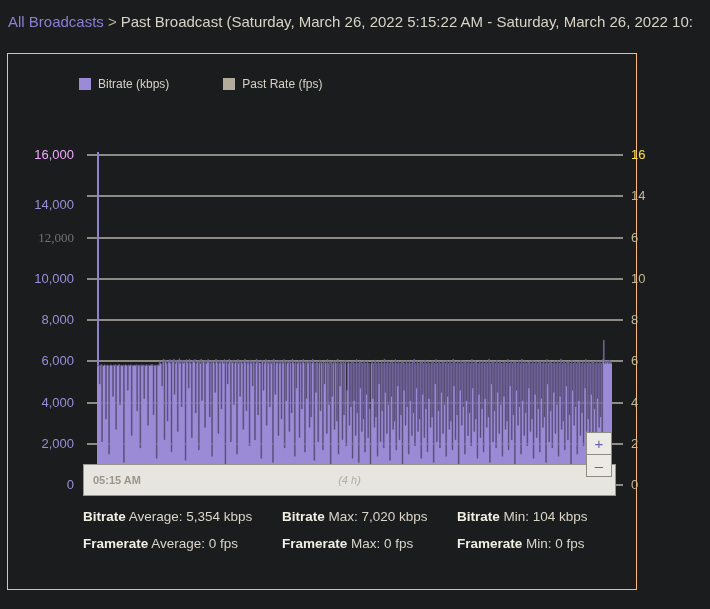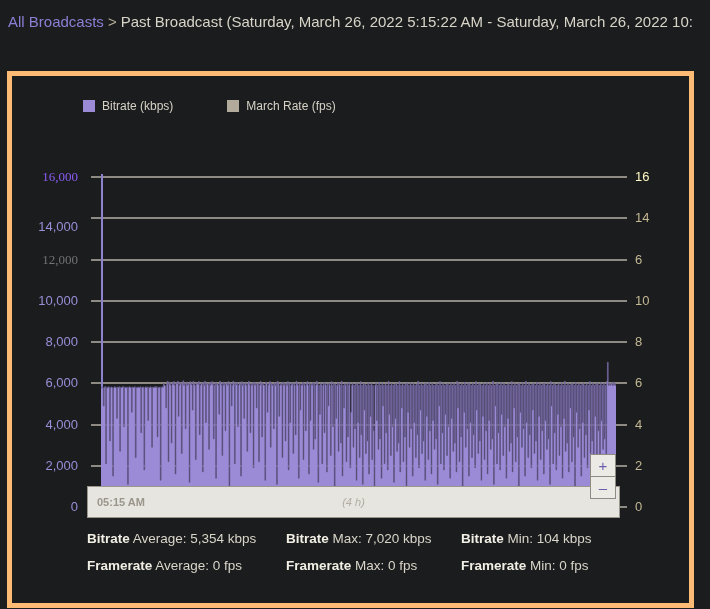--- a/index.html
+++ b/index.html
@@ -34,24 +34,24 @@
     margin: 0 4px;
   }
   #breadcrumb .crumb-current {
     color: #d8d4c8;
   }
 
   
   #chart-card {
     position: absolute;
     left: 7px;
-    top: 71px;
-    width: 687px;
+    top: 53px;
+    width: 630px;
     height: 537px;
-    border: 5px solid #fdba74;
+    border: 1px solid #fdba74;
     background: #1b1c1e;
     box-sizing: border-box;
   }
 
   
   #legend {
     position: absolute;
     left: 71px;
     top: 24px;
     display: flex;
@@ -223,21 +223,21 @@
 
 <div id="chart-card">
 
   <div id="legend">
     <div class="legend-entry">
       <span class="legend-swatch" id="sw-bitrate" style="background: rgb(155, 138, 214);"></span>
       <span class="legend-label">Bitrate (kbps)</span>
     </div>
     <div class="legend-entry">
       <span class="legend-swatch" id="sw-framerate" style="background: rgb(178, 170, 154);"></span>
-      <span class="legend-label">March Rate (fps)</span>
+      <span class="legend-label">Past Rate (fps)</span>
     </div>
   </div>
 
   <div id="plot-wrap">
     <div id="grid-layer">
         <div class="gridline baseline" style="top: 384px;"></div>
         <div class="tick-mark-left" style="top: 384px;"></div>
         <div class="tick-mark-right" style="top: 384px;"></div>
         <div class="gridline" style="top: 342.75px;"></div>
         <div class="tick-mark-left" style="top: 342.75px;"></div>
@@ -267,32 +267,32 @@
     <div id="axis-left-line"></div>
     <div id="ticks-left">
         <div class="tick-left" style="top: 385px; color: rgb(154, 142, 216);">0</div>
         <div class="tick-left" style="top: 343.75px; color: rgb(154, 142, 216);">2,000</div>
         <div class="tick-left" style="top: 302.5px; color: rgb(154, 142, 216);">4,000</div>
         <div class="tick-left" style="top: 261.25px; color: rgb(154, 142, 216);">6,000</div>
         <div class="tick-left" style="top: 220px; color: rgb(154, 142, 216);">8,000</div>
         <div class="tick-left" style="top: 178.75px; color: rgb(154, 142, 216);">10,000</div>
         <div class="tick-left" style="top: 137.5px; color: #737373; font-family: Liberation Serif, serif;">12,000</div>
         <div class="tick-left" style="top: 96.25px; color: rgb(154, 142, 216); margin-top: 9px;">14,000</div>
-        <div class="tick-left" style="top: 55px; color: #8b5cf6; font-family: Liberation Serif, serif;">16,000</div>
+        <div class="tick-left" style="top: 55px; color: #f0abfc;">16,000</div>
       </div>
     <div id="ticks-right">
         <div class="tick-right" style="top: 385px; color: rgb(195, 184, 147);">0</div>
         <div class="tick-right" style="top: 343.75px; color: rgb(195, 184, 147);">2</div>
         <div class="tick-right" style="top: 302.5px; color: rgb(195, 184, 147);">4</div>
         <div class="tick-right" style="top: 261.25px; color: rgb(195, 184, 147);">6</div>
         <div class="tick-right" style="top: 220px; color: rgb(195, 184, 147);">8</div>
         <div class="tick-right" style="top: 178.75px; color: rgb(195, 184, 147);">10</div>
         <div class="tick-right" style="top: 137.5px; color: rgb(195, 184, 147);">6</div>
         <div class="tick-right" style="top: 96.25px; color: rgb(195, 184, 147);">14</div>
-        <div class="tick-right" style="top: 55px; color: #fef9c3;">16</div>
+        <div class="tick-right" style="top: 55px; color: #fde047;">16</div>
       </div>
 
     <div id="plot-area">
       <svg id="series-svg" width="515" height="330">
           <path d="M 0 330 L 0.00 211.20 L 0.78 211.20 L 0.78 209.96 L 1.56 209.96 L 1.56 210.58 L 2.34 210.58 L 2.34 228.94 L 3.12 228.94 L 3.12 210.17 L 3.90 210.17 L 3.90 209.55 L 4.68 209.55 L 4.68 286.69 L 5.46 286.69 L 5.46 210.38 L 6.24 210.38 L 6.24 210.99 L 7.02 210.99 L 7.02 209.76 L 7.80 209.76 L 7.80 210.17 L 8.58 210.17 L 8.58 264.00 L 9.36 264.00 L 9.36 210.58 L 10.14 210.58 L 10.14 209.96 L 10.92 209.96 L 10.92 210.38 L 11.70 210.38 L 11.70 299.06 L 12.48 299.06 L 12.48 210.79 L 13.27 210.79 L 13.27 209.76 L 14.05 209.76 L 14.05 210.17 L 14.83 210.17 L 14.83 210.58 L 15.61 210.58 L 15.61 241.31 L 16.39 241.31 L 16.39 209.96 L 17.17 209.96 L 17.17 210.38 L 17.95 210.38 L 17.95 209.76 L 18.73 209.76 L 18.73 274.31 L 19.51 274.31 L 19.51 210.17 L 20.29 210.17 L 20.29 210.58 L 21.07 210.58 L 21.07 209.96 L 21.85 209.96 L 21.85 209.55 L 22.63 209.55 L 22.63 249.56 L 23.41 249.56 L 23.41 210.38 L 24.19 210.38 L 24.19 210.17 L 24.97 210.17 L 24.97 210.79 L 25.75 210.79 L 25.75 209.96 L 26.53 209.96 L 26.53 307.31 L 27.31 307.31 L 27.31 210.58 L 28.09 210.58 L 28.09 209.76 L 28.87 209.76 L 28.87 210.17 L 29.65 210.17 L 29.65 210.38 L 30.43 210.38 L 30.43 235.13 L 31.21 235.13 L 31.21 209.96 L 31.99 209.96 L 31.99 210.58 L 32.77 210.58 L 32.77 210.17 L 33.55 210.17 L 33.55 209.76 L 34.33 209.76 L 34.33 280.50 L 35.11 280.50 L 35.11 210.38 L 35.89 210.38 L 35.89 210.79 L 36.67 210.79 L 36.67 209.96 L 37.45 209.96 L 37.45 210.17 L 38.23 210.17 L 38.23 210.58 L 39.02 210.58 L 39.02 209.76 L 39.80 209.76 L 39.80 255.75 L 40.58 255.75 L 40.58 210.38 L 41.36 210.38 L 41.36 209.96 L 42.14 209.96 L 42.14 210.17 L 42.92 210.17 L 42.92 292.88 L 43.70 292.88 L 43.70 210.58 L 44.48 210.58 L 44.48 209.76 L 45.26 209.76 L 45.26 210.38 L 46.04 210.38 L 46.04 209.96 L 46.82 209.96 L 46.82 243.38 L 47.60 243.38 L 47.60 210.17 L 48.38 210.17 L 48.38 210.79 L 49.16 210.79 L 49.16 209.76 L 49.94 209.76 L 49.94 210.38 L 50.72 210.38 L 50.72 270.19 L 51.50 270.19 L 51.50 209.96 L 52.28 209.96 L 52.28 210.58 L 53.06 210.58 L 53.06 210.17 L 53.84 210.17 L 53.84 209.55 L 54.62 209.55 L 54.62 210.38 L 55.40 210.38 L 55.40 209.76 L 56.18 209.76 L 56.18 259.88 L 56.96 259.88 L 56.96 210.17 L 57.74 210.17 L 57.74 210.58 L 58.52 210.58 L 58.52 209.96 L 59.30 209.96 L 59.30 303.19 L 60.08 303.19 L 60.08 210.38 L 60.86 210.38 L 60.86 209.76 L 61.64 209.76 L 61.64 210.17 L 62.42 210.17 L 62.42 206.25 L 63.20 206.25 L 63.20 208.31 L 63.98 208.31 L 63.98 208.93 L 64.77 208.93 L 64.77 231.00 L 65.55 231.00 L 65.55 207.28 L 66.33 207.28 L 66.33 204.19 L 67.11 204.19 L 67.11 284.63 L 67.89 284.63 L 67.89 206.66 L 68.67 206.66 L 68.67 205.22 L 69.45 205.22 L 69.45 208.31 L 70.23 208.31 L 70.23 266.06 L 71.01 266.06 L 71.01 206.25 L 71.79 206.25 L 71.79 207.28 L 72.57 207.28 L 72.57 204.60 L 73.35 204.60 L 73.35 208.31 L 74.13 208.31 L 74.13 297.00 L 74.91 297.00 L 74.91 205.84 L 75.69 205.84 L 75.69 206.66 L 76.47 206.66 L 76.47 204.19 L 77.25 204.19 L 77.25 239.25 L 78.03 239.25 L 78.03 208.31 L 78.81 208.31 L 78.81 205.22 L 79.59 205.22 L 79.59 206.87 L 80.37 206.87 L 80.37 276.38 L 81.15 276.38 L 81.15 206.25 L 81.93 206.25 L 81.93 203.77 L 82.71 203.77 L 82.71 208.31 L 83.49 208.31 L 83.49 206.66 L 84.27 206.66 L 84.27 251.63 L 85.05 251.63 L 85.05 205.22 L 85.83 205.22 L 85.83 208.31 L 86.61 208.31 L 86.61 206.25 L 87.39 206.25 L 87.39 207.28 L 88.17 207.28 L 88.17 305.25 L 88.95 305.25 L 88.95 204.60 L 89.73 204.60 L 89.73 206.25 L 90.52 206.25 L 90.52 207.90 L 91.30 207.90 L 91.30 233.06 L 92.08 233.06 L 92.08 204.19 L 92.86 204.19 L 92.86 206.66 L 93.64 206.66 L 93.64 208.31 L 94.42 208.31 L 94.42 282.56 L 95.20 282.56 L 95.20 205.84 L 95.98 205.84 L 95.98 206.25 L 96.76 206.25 L 96.76 207.28 L 97.54 207.28 L 97.54 204.60 L 98.32 204.60 L 98.32 257.81 L 99.10 257.81 L 99.10 208.31 L 99.88 208.31 L 99.88 206.25 L 100.66 206.25 L 100.66 206.87 L 101.44 206.87 L 101.44 294.94 L 102.22 294.94 L 102.22 205.22 L 103.00 205.22 L 103.00 208.31 L 103.78 208.31 L 103.78 204.19 L 104.56 204.19 L 104.56 245.44 L 105.34 245.44 L 105.34 206.66 L 106.12 206.66 L 106.12 206.25 L 106.90 206.25 L 106.90 207.69 L 107.68 207.69 L 107.68 272.25 L 108.46 272.25 L 108.46 205.22 L 109.24 205.22 L 109.24 208.31 L 110.02 208.31 L 110.02 206.25 L 110.80 206.25 L 110.80 204.60 L 111.58 204.60 L 111.58 207.28 L 112.36 207.28 L 112.36 261.94 L 113.14 261.94 L 113.14 208.31 L 113.92 208.31 L 113.92 205.84 L 114.70 205.84 L 114.70 301.13 L 115.48 301.13 L 115.48 206.25 L 116.27 206.25 L 116.27 206.87 L 117.05 206.87 L 117.05 208.31 L 117.83 208.31 L 117.83 237.19 L 118.61 237.19 L 118.61 204.19 L 119.39 204.19 L 119.39 206.25 L 120.17 206.25 L 120.17 207.90 L 120.95 207.90 L 120.95 278.44 L 121.73 278.44 L 121.73 205.22 L 122.51 205.22 L 122.51 208.31 L 123.29 208.31 L 123.29 206.25 L 124.07 206.25 L 124.07 253.69 L 124.85 253.69 L 124.85 206.66 L 125.63 206.66 L 125.63 206.25 L 126.41 206.25 L 126.41 208.31 L 127.19 208.31 L 127.19 204.60 L 127.97 204.60 L 127.97 309.38 L 128.75 309.38 L 128.75 207.28 L 129.53 207.28 L 129.53 206.25 L 130.31 206.25 L 130.31 228.94 L 131.09 228.94 L 131.09 208.31 L 131.87 208.31 L 131.87 204.19 L 132.65 204.19 L 132.65 206.66 L 133.43 206.66 L 133.43 286.69 L 134.21 286.69 L 134.21 206.25 L 134.99 206.25 L 134.99 207.69 L 135.77 207.69 L 135.77 205.22 L 136.55 205.22 L 136.55 249.56 L 137.33 249.56 L 137.33 208.31 L 138.11 208.31 L 138.11 206.25 L 138.89 206.25 L 138.89 206.87 L 139.67 206.87 L 139.67 299.06 L 140.45 299.06 L 140.45 204.60 L 141.23 204.60 L 141.23 208.31 L 142.02 208.31 L 142.02 206.25 L 142.80 206.25 L 142.80 241.31 L 143.58 241.31 L 143.58 207.28 L 144.36 207.28 L 144.36 205.84 L 145.14 205.84 L 145.14 208.31 L 145.92 208.31 L 145.92 274.31 L 146.70 274.31 L 146.70 206.25 L 147.48 206.25 L 147.48 204.19 L 148.26 204.19 L 148.26 207.69 L 149.04 207.69 L 149.04 255.75 L 149.82 255.75 L 149.82 206.66 L 150.60 206.66 L 150.60 208.31 L 151.38 208.31 L 151.38 206.25 L 152.16 206.25 L 152.16 290.81 L 152.94 290.81 L 152.94 205.22 L 153.72 205.22 L 153.72 208.31 L 154.50 208.31 L 154.50 206.25 L 155.28 206.25 L 155.28 231.00 L 156.06 231.00 L 156.06 207.07 L 156.84 207.07 L 156.84 206.25 L 157.62 206.25 L 157.62 284.63 L 158.40 284.63 L 158.40 208.31 L 159.18 208.31 L 159.18 204.19 L 159.96 204.19 L 159.96 206.66 L 160.74 206.66 L 160.74 259.88 L 161.52 259.88 L 161.52 206.25 L 162.30 206.25 L 162.30 207.90 L 163.08 207.90 L 163.08 208.31 L 163.86 208.31 L 163.86 303.19 L 164.64 303.19 L 164.64 205.22 L 165.42 205.22 L 165.42 206.25 L 166.20 206.25 L 166.20 235.13 L 166.98 235.13 L 166.98 208.31 L 167.77 208.31 L 167.77 206.87 L 168.55 206.87 L 168.55 204.60 L 169.33 204.60 L 169.33 270.19 L 170.11 270.19 L 170.11 206.25 L 170.89 206.25 L 170.89 208.31 L 171.67 208.31 L 171.67 207.28 L 172.45 207.28 L 172.45 251.63 L 173.23 251.63 L 173.23 205.84 L 174.01 205.84 L 174.01 208.31 L 174.79 208.31 L 174.79 206.25 L 175.57 206.25 L 175.57 307.31 L 176.35 307.31 L 176.35 204.19 L 177.13 204.19 L 177.13 206.66 L 177.91 206.66 L 177.91 239.25 L 178.69 239.25 L 178.69 208.31 L 179.47 208.31 L 179.47 206.25 L 180.25 206.25 L 180.25 207.69 L 181.03 207.69 L 181.03 280.50 L 181.81 280.50 L 181.81 205.22 L 182.59 205.22 L 182.59 208.31 L 183.37 208.31 L 183.37 206.25 L 184.15 206.25 L 184.15 264.00 L 184.93 264.00 L 184.93 206.87 L 185.71 206.87 L 185.71 208.31 L 186.49 208.31 L 186.49 204.60 L 187.27 204.60 L 187.27 292.88 L 188.05 292.88 L 188.05 206.25 L 188.83 206.25 L 188.83 245.44 L 189.61 245.44 L 189.61 208.31 L 190.39 208.31 L 190.39 205.84 L 191.17 205.84 L 191.17 207.28 L 191.95 207.28 L 191.95 276.38 L 192.73 276.38 L 192.73 206.25 L 193.52 206.25 L 193.52 208.31 L 194.30 208.31 L 194.30 257.81 L 195.08 257.81 L 195.08 204.19 L 195.86 204.19 L 195.86 206.66 L 196.64 206.66 L 196.64 208.31 L 197.42 208.31 L 197.42 301.13 L 198.20 301.13 L 198.20 206.25 L 198.98 206.25 L 198.98 233.06 L 199.76 233.06 L 199.76 207.69 L 200.54 207.69 L 200.54 208.31 L 201.32 208.31 L 201.32 205.22 L 202.10 205.22 L 202.10 282.56 L 202.88 282.56 L 202.88 206.25 L 203.66 206.25 L 203.66 208.31 L 204.44 208.31 L 204.44 253.69 L 205.22 253.69 L 205.22 206.87 L 206.00 206.87 L 206.00 204.60 L 206.78 204.60 L 206.78 208.31 L 207.56 208.31 L 207.56 297.00 L 208.34 297.00 L 208.34 206.25 L 209.12 206.25 L 209.12 243.38 L 209.90 243.38 L 209.90 207.28 L 210.68 207.28 L 210.68 208.31 L 211.46 208.31 L 211.46 205.84 L 212.24 205.84 L 212.24 272.25 L 213.02 272.25 L 213.02 206.25 L 213.80 206.25 L 213.80 261.94 L 214.58 261.94 L 214.58 208.31 L 215.36 208.31 L 215.36 204.19 L 216.14 204.19 L 216.14 206.66 L 216.92 206.66 L 216.92 305.25 L 217.70 305.25 L 217.70 208.31 L 218.48 208.31 L 218.48 237.19 L 219.27 237.19 L 219.27 206.25 L 220.05 206.25 L 220.05 207.69 L 220.83 207.69 L 220.83 286.69 L 221.61 286.69 L 221.61 208.31 L 222.39 208.31 L 222.39 205.22 L 223.17 205.22 L 223.17 255.75 L 223.95 255.75 L 223.95 206.25 L 224.73 206.25 L 224.73 208.31 L 225.51 208.31 L 225.51 294.94 L 226.29 294.94 L 226.29 206.87 L 227.07 206.87 L 227.07 228.94 L 227.85 228.94 L 227.85 206.25 L 228.63 206.25 L 228.63 208.31 L 229.41 208.31 L 229.41 278.44 L 230.19 278.44 L 230.19 204.60 L 230.97 204.60 L 230.97 208.31 L 231.75 208.31 L 231.75 249.56 L 232.53 249.56 L 232.53 206.25 L 233.31 206.25 L 233.31 309.38 L 234.09 309.38 L 234.09 207.28 L 234.87 207.28 L 234.87 241.31 L 235.65 241.31 L 235.65 208.31 L 236.43 208.31 L 236.43 205.84 L 237.21 205.84 L 237.21 274.31 L 237.99 274.31 L 237.99 206.25 L 238.77 206.25 L 238.77 208.31 L 239.55 208.31 L 239.55 266.06 L 240.33 266.06 L 240.33 204.19 L 241.11 204.19 L 241.11 299.06 L 241.89 299.06 L 241.89 208.31 L 242.67 208.31 L 242.67 231.00 L 243.45 231.00 L 243.45 206.66 L 244.23 206.66 L 244.23 208.31 L 245.02 208.31 L 245.02 284.63 L 245.80 284.63 L 245.80 206.25 L 246.58 206.25 L 246.58 259.88 L 247.36 259.88 L 247.36 208.31 L 248.14 208.31 L 248.14 205.22 L 248.92 205.22 L 248.92 290.81 L 249.70 290.81 L 249.70 235.13 L 250.48 235.13 L 250.48 208.31 L 251.26 208.31 L 251.26 206.25 L 252.04 206.25 L 252.04 270.19 L 252.82 270.19 L 252.82 208.31 L 253.60 208.31 L 253.60 251.63 L 254.38 251.63 L 254.38 206.87 L 255.16 206.87 L 255.16 303.19 L 255.94 303.19 L 255.94 206.25 L 256.72 206.25 L 256.72 245.44 L 257.50 245.44 L 257.50 208.31 L 258.28 208.31 L 258.28 280.50 L 259.06 280.50 L 259.06 204.60 L 259.84 204.60 L 259.84 257.81 L 260.62 257.81 L 260.62 208.31 L 261.40 208.31 L 261.40 307.31 L 262.18 307.31 L 262.18 206.25 L 262.96 206.25 L 262.96 233.06 L 263.74 233.06 L 263.74 207.28 L 264.52 207.28 L 264.52 276.38 L 265.30 276.38 L 265.30 208.31 L 266.08 208.31 L 266.08 264.00 L 266.86 264.00 L 266.86 205.84 L 267.64 205.84 L 267.64 297.00 L 268.42 297.00 L 268.42 208.31 L 269.20 208.31 L 269.20 239.25 L 269.98 239.25 L 269.98 206.25 L 270.77 206.25 L 270.77 282.56 L 271.55 282.56 L 271.55 208.31 L 272.33 208.31 L 272.33 253.69 L 273.11 253.69 L 273.11 327.86 L 273.89 327.86 L 273.89 208.31 L 274.67 208.31 L 274.67 206.25 L 275.45 206.25 L 275.45 243.38 L 276.23 243.38 L 276.23 208.31 L 277.01 208.31 L 277.01 272.25 L 277.79 272.25 L 277.79 205.22 L 278.57 205.22 L 278.57 261.94 L 279.35 261.94 L 279.35 208.31 L 280.13 208.31 L 280.13 301.13 L 280.91 301.13 L 280.91 206.25 L 281.69 206.25 L 281.69 228.94 L 282.47 228.94 L 282.47 208.31 L 283.25 208.31 L 283.25 286.69 L 284.03 286.69 L 284.03 206.87 L 284.81 206.87 L 284.81 255.75 L 285.59 255.75 L 285.59 208.31 L 286.37 208.31 L 286.37 292.88 L 287.15 292.88 L 287.15 204.19 L 287.93 204.19 L 287.93 237.19 L 288.71 237.19 L 288.71 208.31 L 289.49 208.31 L 289.49 278.44 L 290.27 278.44 L 290.27 206.25 L 291.05 206.25 L 291.05 249.56 L 291.83 249.56 L 291.83 208.31 L 292.61 208.31 L 292.61 305.25 L 293.39 305.25 L 293.39 207.28 L 294.17 207.28 L 294.17 241.31 L 294.95 241.31 L 294.95 206.25 L 295.73 206.25 L 295.73 274.31 L 296.52 274.31 L 296.52 208.31 L 297.30 208.31 L 297.30 266.06 L 298.08 266.06 L 298.08 204.60 L 298.86 204.60 L 298.86 294.94 L 299.64 294.94 L 299.64 208.31 L 300.42 208.31 L 300.42 231.00 L 301.20 231.00 L 301.20 206.25 L 301.98 206.25 L 301.98 284.63 L 302.76 284.63 L 302.76 208.31 L 303.54 208.31 L 303.54 259.88 L 304.32 259.88 L 304.32 206.66 L 305.10 206.66 L 305.10 309.38 L 305.88 309.38 L 305.88 206.25 L 306.66 206.25 L 306.66 235.13 L 307.44 235.13 L 307.44 208.31 L 308.22 208.31 L 308.22 270.19 L 309.00 270.19 L 309.00 205.84 L 309.78 205.84 L 309.78 251.63 L 310.56 251.63 L 310.56 208.31 L 311.34 208.31 L 311.34 299.06 L 312.12 299.06 L 312.12 206.25 L 312.90 206.25 L 312.90 245.44 L 313.68 245.44 L 313.68 208.31 L 314.46 208.31 L 314.46 280.50 L 315.24 280.50 L 315.24 207.28 L 316.02 207.28 L 316.02 257.81 L 316.80 257.81 L 316.80 204.19 L 317.58 204.19 L 317.58 290.81 L 318.36 290.81 L 318.36 208.31 L 319.14 208.31 L 319.14 233.06 L 319.92 233.06 L 319.92 206.25 L 320.70 206.25 L 320.70 276.38 L 321.48 276.38 L 321.48 208.31 L 322.27 208.31 L 322.27 264.00 L 323.05 264.00 L 323.05 206.87 L 323.83 206.87 L 323.83 303.19 L 324.61 303.19 L 324.61 206.25 L 325.39 206.25 L 325.39 239.25 L 326.17 239.25 L 326.17 208.31 L 326.95 208.31 L 326.95 282.56 L 327.73 282.56 L 327.73 205.22 L 328.51 205.22 L 328.51 253.69 L 329.29 253.69 L 329.29 208.31 L 330.07 208.31 L 330.07 297.00 L 330.85 297.00 L 330.85 206.25 L 331.63 206.25 L 331.63 243.38 L 332.41 243.38 L 332.41 208.31 L 333.19 208.31 L 333.19 272.25 L 333.97 272.25 L 333.97 207.69 L 334.75 207.69 L 334.75 261.94 L 335.53 261.94 L 335.53 206.25 L 336.31 206.25 L 336.31 307.31 L 337.09 307.31 L 337.09 208.31 L 337.87 208.31 L 337.87 228.94 L 338.65 228.94 L 338.65 204.60 L 339.43 204.60 L 339.43 286.69 L 340.21 286.69 L 340.21 208.31 L 340.99 208.31 L 340.99 255.75 L 341.77 255.75 L 341.77 206.25 L 342.55 206.25 L 342.55 292.88 L 343.33 292.88 L 343.33 208.31 L 344.11 208.31 L 344.11 237.19 L 344.89 237.19 L 344.89 207.28 L 345.67 207.28 L 345.67 278.44 L 346.45 278.44 L 346.45 206.25 L 347.23 206.25 L 347.23 249.56 L 348.02 249.56 L 348.02 208.31 L 348.80 208.31 L 348.80 301.13 L 349.58 301.13 L 349.58 205.84 L 350.36 205.84 L 350.36 241.31 L 351.14 241.31 L 351.14 208.31 L 351.92 208.31 L 351.92 274.31 L 352.70 274.31 L 352.70 206.25 L 353.48 206.25 L 353.48 266.06 L 354.26 266.06 L 354.26 208.31 L 355.04 208.31 L 355.04 294.94 L 355.82 294.94 L 355.82 204.19 L 356.60 204.19 L 356.60 231.00 L 357.38 231.00 L 357.38 206.66 L 358.16 206.66 L 358.16 284.63 L 358.94 284.63 L 358.94 208.31 L 359.72 208.31 L 359.72 259.88 L 360.50 259.88 L 360.50 206.25 L 361.28 206.25 L 361.28 309.38 L 362.06 309.38 L 362.06 208.31 L 362.84 208.31 L 362.84 235.13 L 363.62 235.13 L 363.62 205.22 L 364.40 205.22 L 364.40 270.19 L 365.18 270.19 L 365.18 208.31 L 365.96 208.31 L 365.96 251.63 L 366.74 251.63 L 366.74 206.25 L 367.52 206.25 L 367.52 299.06 L 368.30 299.06 L 368.30 206.87 L 369.08 206.87 L 369.08 245.44 L 369.86 245.44 L 369.86 208.31 L 370.64 208.31 L 370.64 280.50 L 371.42 280.50 L 371.42 206.25 L 372.20 206.25 L 372.20 257.81 L 372.98 257.81 L 372.98 208.31 L 373.77 208.31 L 373.77 290.81 L 374.55 290.81 L 374.55 204.60 L 375.33 204.60 L 375.33 233.06 L 376.11 233.06 L 376.11 208.31 L 376.89 208.31 L 376.89 276.38 L 377.67 276.38 L 377.67 206.25 L 378.45 206.25 L 378.45 264.00 L 379.23 264.00 L 379.23 207.28 L 380.01 207.28 L 380.01 303.19 L 380.79 303.19 L 380.79 208.31 L 381.57 208.31 L 381.57 239.25 L 382.35 239.25 L 382.35 206.25 L 383.13 206.25 L 383.13 282.56 L 383.91 282.56 L 383.91 208.31 L 384.69 208.31 L 384.69 253.69 L 385.47 253.69 L 385.47 205.84 L 386.25 205.84 L 386.25 297.00 L 387.03 297.00 L 387.03 208.31 L 387.81 208.31 L 387.81 243.38 L 388.59 243.38 L 388.59 206.25 L 389.37 206.25 L 389.37 272.25 L 390.15 272.25 L 390.15 208.31 L 390.93 208.31 L 390.93 261.94 L 391.71 261.94 L 391.71 204.19 L 392.49 204.19 L 392.49 307.31 L 393.27 307.31 L 393.27 208.31 L 394.05 208.31 L 394.05 228.94 L 394.83 228.94 L 394.83 206.66 L 395.61 206.66 L 395.61 286.69 L 396.39 286.69 L 396.39 206.25 L 397.17 206.25 L 397.17 255.75 L 397.95 255.75 L 397.95 208.31 L 398.73 208.31 L 398.73 292.88 L 399.52 292.88 L 399.52 205.22 L 400.30 205.22 L 400.30 237.19 L 401.08 237.19 L 401.08 208.31 L 401.86 208.31 L 401.86 278.44 L 402.64 278.44 L 402.64 206.25 L 403.42 206.25 L 403.42 249.56 L 404.20 249.56 L 404.20 208.31 L 404.98 208.31 L 404.98 301.13 L 405.76 301.13 L 405.76 207.69 L 406.54 207.69 L 406.54 241.31 L 407.32 241.31 L 407.32 206.25 L 408.10 206.25 L 408.10 274.31 L 408.88 274.31 L 408.88 208.31 L 409.66 208.31 L 409.66 266.06 L 410.44 266.06 L 410.44 204.60 L 411.22 204.60 L 411.22 294.94 L 412.00 294.94 L 412.00 208.31 L 412.78 208.31 L 412.78 231.00 L 413.56 231.00 L 413.56 206.25 L 414.34 206.25 L 414.34 284.63 L 415.12 284.63 L 415.12 208.31 L 415.90 208.31 L 415.90 259.88 L 416.68 259.88 L 416.68 206.87 L 417.46 206.87 L 417.46 309.38 L 418.24 309.38 L 418.24 206.25 L 419.02 206.25 L 419.02 235.13 L 419.80 235.13 L 419.80 208.31 L 420.58 208.31 L 420.58 270.19 L 421.36 270.19 L 421.36 205.84 L 422.14 205.84 L 422.14 251.63 L 422.92 251.63 L 422.92 208.31 L 423.70 208.31 L 423.70 299.06 L 424.48 299.06 L 424.48 204.19 L 425.27 204.19 L 425.27 245.44 L 426.05 245.44 L 426.05 208.31 L 426.83 208.31 L 426.83 280.50 L 427.61 280.50 L 427.61 206.25 L 428.39 206.25 L 428.39 257.81 L 429.17 257.81 L 429.17 208.31 L 429.95 208.31 L 429.95 290.81 L 430.73 290.81 L 430.73 207.28 L 431.51 207.28 L 431.51 233.06 L 432.29 233.06 L 432.29 206.25 L 433.07 206.25 L 433.07 276.38 L 433.85 276.38 L 433.85 208.31 L 434.63 208.31 L 434.63 264.00 L 435.41 264.00 L 435.41 205.22 L 436.19 205.22 L 436.19 303.19 L 436.97 303.19 L 436.97 208.31 L 437.75 208.31 L 437.75 239.25 L 438.53 239.25 L 438.53 206.25 L 439.31 206.25 L 439.31 282.56 L 440.09 282.56 L 440.09 208.31 L 440.87 208.31 L 440.87 253.69 L 441.65 253.69 L 441.65 206.66 L 442.43 206.66 L 442.43 297.00 L 443.21 297.00 L 443.21 206.25 L 443.99 206.25 L 443.99 243.38 L 444.77 243.38 L 444.77 208.31 L 445.55 208.31 L 445.55 272.25 L 446.33 272.25 L 446.33 206.25 L 447.11 206.25 L 447.11 261.94 L 447.89 261.94 L 447.89 208.31 L 448.67 208.31 L 448.67 307.31 L 449.45 307.31 L 449.45 204.60 L 450.23 204.60 L 450.23 228.94 L 451.02 228.94 L 451.02 208.31 L 451.80 208.31 L 451.80 286.69 L 452.58 286.69 L 452.58 206.25 L 453.36 206.25 L 453.36 255.75 L 454.14 255.75 L 454.14 207.69 L 454.92 207.69 L 454.92 292.88 L 455.70 292.88 L 455.70 208.31 L 456.48 208.31 L 456.48 237.19 L 457.26 237.19 L 457.26 206.25 L 458.04 206.25 L 458.04 278.44 L 458.82 278.44 L 458.82 208.31 L 459.60 208.31 L 459.60 249.56 L 460.38 249.56 L 460.38 205.84 L 461.16 205.84 L 461.16 301.13 L 461.94 301.13 L 461.94 208.31 L 462.72 208.31 L 462.72 241.31 L 463.50 241.31 L 463.50 204.19 L 464.28 204.19 L 464.28 274.31 L 465.06 274.31 L 465.06 208.31 L 465.84 208.31 L 465.84 266.06 L 466.62 266.06 L 466.62 206.25 L 467.40 206.25 L 467.40 294.94 L 468.18 294.94 L 468.18 208.31 L 468.96 208.31 L 468.96 231.00 L 469.74 231.00 L 469.74 206.87 L 470.52 206.87 L 470.52 284.63 L 471.30 284.63 L 471.30 206.25 L 472.08 206.25 L 472.08 259.88 L 472.86 259.88 L 472.86 208.31 L 473.64 208.31 L 473.64 309.38 L 474.42 309.38 L 474.42 205.22 L 475.20 205.22 L 475.20 235.13 L 475.98 235.13 L 475.98 208.31 L 476.77 208.31 L 476.77 270.19 L 477.55 270.19 L 477.55 206.25 L 478.33 206.25 L 478.33 251.63 L 479.11 251.63 L 479.11 208.31 L 479.89 208.31 L 479.89 299.06 L 480.67 299.06 L 480.67 207.28 L 481.45 207.28 L 481.45 245.44 L 482.23 245.44 L 482.23 206.25 L 483.01 206.25 L 483.01 280.50 L 483.79 280.50 L 483.79 208.31 L 484.57 208.31 L 484.57 257.81 L 485.35 257.81 L 485.35 206.25 L 486.13 206.25 L 486.13 290.81 L 486.91 290.81 L 486.91 208.31 L 487.69 208.31 L 487.69 233.06 L 488.47 233.06 L 488.47 204.60 L 489.25 204.60 L 489.25 276.38 L 490.03 276.38 L 490.03 208.31 L 490.81 208.31 L 490.81 264.00 L 491.59 264.00 L 491.59 206.25 L 492.37 206.25 L 492.37 303.19 L 493.15 303.19 L 493.15 208.31 L 493.93 208.31 L 493.93 239.25 L 494.71 239.25 L 494.71 206.66 L 495.49 206.66 L 495.49 282.56 L 496.27 282.56 L 496.27 206.25 L 497.05 206.25 L 497.05 253.69 L 497.83 253.69 L 497.83 208.31 L 498.61 208.31 L 498.61 297.00 L 499.39 297.00 L 499.39 205.84 L 500.17 205.84 L 500.17 243.38 L 500.95 243.38 L 500.95 208.31 L 501.73 208.31 L 501.73 272.25 L 502.52 272.25 L 502.52 206.25 L 503.30 206.25 L 503.30 261.94 L 504.08 261.94 L 504.08 208.31 L 504.86 208.31 L 504.86 307.31 L 505.64 307.31 L 505.64 204.19 L 506.42 204.19 L 506.42 185.21 L 507.20 185.21 L 507.20 208.31 L 507.98 208.31 L 507.98 206.25 L 508.76 206.25 L 508.76 208.31 L 509.54 208.31 L 509.54 207.28 L 510.32 207.28 L 510.32 206.25 L 511.10 206.25 L 511.10 208.31 L 511.88 208.31 L 511.88 205.22 L 512.66 205.22 L 512.66 208.31 L 513.44 208.31 L 513.44 206.25 L 514.22 206.25 L 514.22 208.31 L 515.00 208.31 L 515 330 Z" fill="#9b8ad6" stroke="none"></path>
           <path d="M 0 211.20 L 0.00 211.20 L 0.78 211.20 L 0.78 209.96 L 1.56 209.96 L 1.56 210.58 L 2.34 210.58 L 2.34 228.94 L 3.12 228.94 L 3.12 210.17 L 3.90 210.17 L 3.90 209.55 L 4.68 209.55 L 4.68 286.69 L 5.46 286.69 L 5.46 210.38 L 6.24 210.38 L 6.24 210.99 L 7.02 210.99 L 7.02 209.76 L 7.80 209.76 L 7.80 210.17 L 8.58 210.17 L 8.58 264.00 L 9.36 264.00 L 9.36 210.58 L 10.14 210.58 L 10.14 209.96 L 10.92 209.96 L 10.92 210.38 L 11.70 210.38 L 11.70 299.06 L 12.48 299.06 L 12.48 210.79 L 13.27 210.79 L 13.27 209.76 L 14.05 209.76 L 14.05 210.17 L 14.83 210.17 L 14.83 210.58 L 15.61 210.58 L 15.61 241.31 L 16.39 241.31 L 16.39 209.96 L 17.17 209.96 L 17.17 210.38 L 17.95 210.38 L 17.95 209.76 L 18.73 209.76 L 18.73 274.31 L 19.51 274.31 L 19.51 210.17 L 20.29 210.17 L 20.29 210.58 L 21.07 210.58 L 21.07 209.96 L 21.85 209.96 L 21.85 209.55 L 22.63 209.55 L 22.63 249.56 L 23.41 249.56 L 23.41 210.38 L 24.19 210.38 L 24.19 210.17 L 24.97 210.17 L 24.97 210.79 L 25.75 210.79 L 25.75 209.96 L 26.53 209.96 L 26.53 307.31 L 27.31 307.31 L 27.31 210.58 L 28.09 210.58 L 28.09 209.76 L 28.87 209.76 L 28.87 210.17 L 29.65 210.17 L 29.65 210.38 L 30.43 210.38 L 30.43 235.13 L 31.21 235.13 L 31.21 209.96 L 31.99 209.96 L 31.99 210.58 L 32.77 210.58 L 32.77 210.17 L 33.55 210.17 L 33.55 209.76 L 34.33 209.76 L 34.33 280.50 L 35.11 280.50 L 35.11 210.38 L 35.89 210.38 L 35.89 210.79 L 36.67 210.79 L 36.67 209.96 L 37.45 209.96 L 37.45 210.17 L 38.23 210.17 L 38.23 210.58 L 39.02 210.58 L 39.02 209.76 L 39.80 209.76 L 39.80 255.75 L 40.58 255.75 L 40.58 210.38 L 41.36 210.38 L 41.36 209.96 L 42.14 209.96 L 42.14 210.17 L 42.92 210.17 L 42.92 292.88 L 43.70 292.88 L 43.70 210.58 L 44.48 210.58 L 44.48 209.76 L 45.26 209.76 L 45.26 210.38 L 46.04 210.38 L 46.04 209.96 L 46.82 209.96 L 46.82 243.38 L 47.60 243.38 L 47.60 210.17 L 48.38 210.17 L 48.38 210.79 L 49.16 210.79 L 49.16 209.76 L 49.94 209.76 L 49.94 210.38 L 50.72 210.38 L 50.72 270.19 L 51.50 270.19 L 51.50 209.96 L 52.28 209.96 L 52.28 210.58 L 53.06 210.58 L 53.06 210.17 L 53.84 210.17 L 53.84 209.55 L 54.62 209.55 L 54.62 210.38 L 55.40 210.38 L 55.40 209.76 L 56.18 209.76 L 56.18 259.88 L 56.96 259.88 L 56.96 210.17 L 57.74 210.17 L 57.74 210.58 L 58.52 210.58 L 58.52 209.96 L 59.30 209.96 L 59.30 303.19 L 60.08 303.19 L 60.08 210.38 L 60.86 210.38 L 60.86 209.76 L 61.64 209.76 L 61.64 210.17 L 62.42 210.17 L 62.42 206.25 L 63.20 206.25 L 63.20 208.31 L 63.98 208.31 L 63.98 208.93 L 64.77 208.93 L 64.77 231.00 L 65.55 231.00 L 65.55 207.28 L 66.33 207.28 L 66.33 204.19 L 67.11 204.19 L 67.11 284.63 L 67.89 284.63 L 67.89 206.66 L 68.67 206.66 L 68.67 205.22 L 69.45 205.22 L 69.45 208.31 L 70.23 208.31 L 70.23 266.06 L 71.01 266.06 L 71.01 206.25 L 71.79 206.25 L 71.79 207.28 L 72.57 207.28 L 72.57 204.60 L 73.35 204.60 L 73.35 208.31 L 74.13 208.31 L 74.13 297.00 L 74.91 297.00 L 74.91 205.84 L 75.69 205.84 L 75.69 206.66 L 76.47 206.66 L 76.47 204.19 L 77.25 204.19 L 77.25 239.25 L 78.03 239.25 L 78.03 208.31 L 78.81 208.31 L 78.81 205.22 L 79.59 205.22 L 79.59 206.87 L 80.37 206.87 L 80.37 276.38 L 81.15 276.38 L 81.15 206.25 L 81.93 206.25 L 81.93 203.77 L 82.71 203.77 L 82.71 208.31 L 83.49 208.31 L 83.49 206.66 L 84.27 206.66 L 84.27 251.63 L 85.05 251.63 L 85.05 205.22 L 85.83 205.22 L 85.83 208.31 L 86.61 208.31 L 86.61 206.25 L 87.39 206.25 L 87.39 207.28 L 88.17 207.28 L 88.17 305.25 L 88.95 305.25 L 88.95 204.60 L 89.73 204.60 L 89.73 206.25 L 90.52 206.25 L 90.52 207.90 L 91.30 207.90 L 91.30 233.06 L 92.08 233.06 L 92.08 204.19 L 92.86 204.19 L 92.86 206.66 L 93.64 206.66 L 93.64 208.31 L 94.42 208.31 L 94.42 282.56 L 95.20 282.56 L 95.20 205.84 L 95.98 205.84 L 95.98 206.25 L 96.76 206.25 L 96.76 207.28 L 97.54 207.28 L 97.54 204.60 L 98.32 204.60 L 98.32 257.81 L 99.10 257.81 L 99.10 208.31 L 99.88 208.31 L 99.88 206.25 L 100.66 206.25 L 100.66 206.87 L 101.44 206.87 L 101.44 294.94 L 102.22 294.94 L 102.22 205.22 L 103.00 205.22 L 103.00 208.31 L 103.78 208.31 L 103.78 204.19 L 104.56 204.19 L 104.56 245.44 L 105.34 245.44 L 105.34 206.66 L 106.12 206.66 L 106.12 206.25 L 106.90 206.25 L 106.90 207.69 L 107.68 207.69 L 107.68 272.25 L 108.46 272.25 L 108.46 205.22 L 109.24 205.22 L 109.24 208.31 L 110.02 208.31 L 110.02 206.25 L 110.80 206.25 L 110.80 204.60 L 111.58 204.60 L 111.58 207.28 L 112.36 207.28 L 112.36 261.94 L 113.14 261.94 L 113.14 208.31 L 113.92 208.31 L 113.92 205.84 L 114.70 205.84 L 114.70 301.13 L 115.48 301.13 L 115.48 206.25 L 116.27 206.25 L 116.27 206.87 L 117.05 206.87 L 117.05 208.31 L 117.83 208.31 L 117.83 237.19 L 118.61 237.19 L 118.61 204.19 L 119.39 204.19 L 119.39 206.25 L 120.17 206.25 L 120.17 207.90 L 120.95 207.90 L 120.95 278.44 L 121.73 278.44 L 121.73 205.22 L 122.51 205.22 L 122.51 208.31 L 123.29 208.31 L 123.29 206.25 L 124.07 206.25 L 124.07 253.69 L 124.85 253.69 L 124.85 206.66 L 125.63 206.66 L 125.63 206.25 L 126.41 206.25 L 126.41 208.31 L 127.19 208.31 L 127.19 204.60 L 127.97 204.60 L 127.97 309.38 L 128.75 309.38 L 128.75 207.28 L 129.53 207.28 L 129.53 206.25 L 130.31 206.25 L 130.31 228.94 L 131.09 228.94 L 131.09 208.31 L 131.87 208.31 L 131.87 204.19 L 132.65 204.19 L 132.65 206.66 L 133.43 206.66 L 133.43 286.69 L 134.21 286.69 L 134.21 206.25 L 134.99 206.25 L 134.99 207.69 L 135.77 207.69 L 135.77 205.22 L 136.55 205.22 L 136.55 249.56 L 137.33 249.56 L 137.33 208.31 L 138.11 208.31 L 138.11 206.25 L 138.89 206.25 L 138.89 206.87 L 139.67 206.87 L 139.67 299.06 L 140.45 299.06 L 140.45 204.60 L 141.23 204.60 L 141.23 208.31 L 142.02 208.31 L 142.02 206.25 L 142.80 206.25 L 142.80 241.31 L 143.58 241.31 L 143.58 207.28 L 144.36 207.28 L 144.36 205.84 L 145.14 205.84 L 145.14 208.31 L 145.92 208.31 L 145.92 274.31 L 146.70 274.31 L 146.70 206.25 L 147.48 206.25 L 147.48 204.19 L 148.26 204.19 L 148.26 207.69 L 149.04 207.69 L 149.04 255.75 L 149.82 255.75 L 149.82 206.66 L 150.60 206.66 L 150.60 208.31 L 151.38 208.31 L 151.38 206.25 L 152.16 206.25 L 152.16 290.81 L 152.94 290.81 L 152.94 205.22 L 153.72 205.22 L 153.72 208.31 L 154.50 208.31 L 154.50 206.25 L 155.28 206.25 L 155.28 231.00 L 156.06 231.00 L 156.06 207.07 L 156.84 207.07 L 156.84 206.25 L 157.62 206.25 L 157.62 284.63 L 158.40 284.63 L 158.40 208.31 L 159.18 208.31 L 159.18 204.19 L 159.96 204.19 L 159.96 206.66 L 160.74 206.66 L 160.74 259.88 L 161.52 259.88 L 161.52 206.25 L 162.30 206.25 L 162.30 207.90 L 163.08 207.90 L 163.08 208.31 L 163.86 208.31 L 163.86 303.19 L 164.64 303.19 L 164.64 205.22 L 165.42 205.22 L 165.42 206.25 L 166.20 206.25 L 166.20 235.13 L 166.98 235.13 L 166.98 208.31 L 167.77 208.31 L 167.77 206.87 L 168.55 206.87 L 168.55 204.60 L 169.33 204.60 L 169.33 270.19 L 170.11 270.19 L 170.11 206.25 L 170.89 206.25 L 170.89 208.31 L 171.67 208.31 L 171.67 207.28 L 172.45 207.28 L 172.45 251.63 L 173.23 251.63 L 173.23 205.84 L 174.01 205.84 L 174.01 208.31 L 174.79 208.31 L 174.79 206.25 L 175.57 206.25 L 175.57 307.31 L 176.35 307.31 L 176.35 204.19 L 177.13 204.19 L 177.13 206.66 L 177.91 206.66 L 177.91 239.25 L 178.69 239.25 L 178.69 208.31 L 179.47 208.31 L 179.47 206.25 L 180.25 206.25 L 180.25 207.69 L 181.03 207.69 L 181.03 280.50 L 181.81 280.50 L 181.81 205.22 L 182.59 205.22 L 182.59 208.31 L 183.37 208.31 L 183.37 206.25 L 184.15 206.25 L 184.15 264.00 L 184.93 264.00 L 184.93 206.87 L 185.71 206.87 L 185.71 208.31 L 186.49 208.31 L 186.49 204.60 L 187.27 204.60 L 187.27 292.88 L 188.05 292.88 L 188.05 206.25 L 188.83 206.25 L 188.83 245.44 L 189.61 245.44 L 189.61 208.31 L 190.39 208.31 L 190.39 205.84 L 191.17 205.84 L 191.17 207.28 L 191.95 207.28 L 191.95 276.38 L 192.73 276.38 L 192.73 206.25 L 193.52 206.25 L 193.52 208.31 L 194.30 208.31 L 194.30 257.81 L 195.08 257.81 L 195.08 204.19 L 195.86 204.19 L 195.86 206.66 L 196.64 206.66 L 196.64 208.31 L 197.42 208.31 L 197.42 301.13 L 198.20 301.13 L 198.20 206.25 L 198.98 206.25 L 198.98 233.06 L 199.76 233.06 L 199.76 207.69 L 200.54 207.69 L 200.54 208.31 L 201.32 208.31 L 201.32 205.22 L 202.10 205.22 L 202.10 282.56 L 202.88 282.56 L 202.88 206.25 L 203.66 206.25 L 203.66 208.31 L 204.44 208.31 L 204.44 253.69 L 205.22 253.69 L 205.22 206.87 L 206.00 206.87 L 206.00 204.60 L 206.78 204.60 L 206.78 208.31 L 207.56 208.31 L 207.56 297.00 L 208.34 297.00 L 208.34 206.25 L 209.12 206.25 L 209.12 243.38 L 209.90 243.38 L 209.90 207.28 L 210.68 207.28 L 210.68 208.31 L 211.46 208.31 L 211.46 205.84 L 212.24 205.84 L 212.24 272.25 L 213.02 272.25 L 213.02 206.25 L 213.80 206.25 L 213.80 261.94 L 214.58 261.94 L 214.58 208.31 L 215.36 208.31 L 215.36 204.19 L 216.14 204.19 L 216.14 206.66 L 216.92 206.66 L 216.92 305.25 L 217.70 305.25 L 217.70 208.31 L 218.48 208.31 L 218.48 237.19 L 219.27 237.19 L 219.27 206.25 L 220.05 206.25 L 220.05 207.69 L 220.83 207.69 L 220.83 286.69 L 221.61 286.69 L 221.61 208.31 L 222.39 208.31 L 222.39 205.22 L 223.17 205.22 L 223.17 255.75 L 223.95 255.75 L 223.95 206.25 L 224.73 206.25 L 224.73 208.31 L 225.51 208.31 L 225.51 294.94 L 226.29 294.94 L 226.29 206.87 L 227.07 206.87 L 227.07 228.94 L 227.85 228.94 L 227.85 206.25 L 228.63 206.25 L 228.63 208.31 L 229.41 208.31 L 229.41 278.44 L 230.19 278.44 L 230.19 204.60 L 230.97 204.60 L 230.97 208.31 L 231.75 208.31 L 231.75 249.56 L 232.53 249.56 L 232.53 206.25 L 233.31 206.25 L 233.31 309.38 L 234.09 309.38 L 234.09 207.28 L 234.87 207.28 L 234.87 241.31 L 235.65 241.31 L 235.65 208.31 L 236.43 208.31 L 236.43 205.84 L 237.21 205.84 L 237.21 274.31 L 237.99 274.31 L 237.99 206.25 L 238.77 206.25 L 238.77 208.31 L 239.55 208.31 L 239.55 266.06 L 240.33 266.06 L 240.33 204.19 L 241.11 204.19 L 241.11 299.06 L 241.89 299.06 L 241.89 208.31 L 242.67 208.31 L 242.67 231.00 L 243.45 231.00 L 243.45 206.66 L 244.23 206.66 L 244.23 208.31 L 245.02 208.31 L 245.02 284.63 L 245.80 284.63 L 245.80 206.25 L 246.58 206.25 L 246.58 259.88 L 247.36 259.88 L 247.36 208.31 L 248.14 208.31 L 248.14 205.22 L 248.92 205.22 L 248.92 290.81 L 249.70 290.81 L 249.70 235.13 L 250.48 235.13 L 250.48 208.31 L 251.26 208.31 L 251.26 206.25 L 252.04 206.25 L 252.04 270.19 L 252.82 270.19 L 252.82 208.31 L 253.60 208.31 L 253.60 251.63 L 254.38 251.63 L 254.38 206.87 L 255.16 206.87 L 255.16 303.19 L 255.94 303.19 L 255.94 206.25 L 256.72 206.25 L 256.72 245.44 L 257.50 245.44 L 257.50 208.31 L 258.28 208.31 L 258.28 280.50 L 259.06 280.50 L 259.06 204.60 L 259.84 204.60 L 259.84 257.81 L 260.62 257.81 L 260.62 208.31 L 261.40 208.31 L 261.40 307.31 L 262.18 307.31 L 262.18 206.25 L 262.96 206.25 L 262.96 233.06 L 263.74 233.06 L 263.74 207.28 L 264.52 207.28 L 264.52 276.38 L 265.30 276.38 L 265.30 208.31 L 266.08 208.31 L 266.08 264.00 L 266.86 264.00 L 266.86 205.84 L 267.64 205.84 L 267.64 297.00 L 268.42 297.00 L 268.42 208.31 L 269.20 208.31 L 269.20 239.25 L 269.98 239.25 L 269.98 206.25 L 270.77 206.25 L 270.77 282.56 L 271.55 282.56 L 271.55 208.31 L 272.33 208.31 L 272.33 253.69 L 273.11 253.69 L 273.11 327.86 L 273.89 327.86 L 273.89 208.31 L 274.67 208.31 L 274.67 206.25 L 275.45 206.25 L 275.45 243.38 L 276.23 243.38 L 276.23 208.31 L 277.01 208.31 L 277.01 272.25 L 277.79 272.25 L 277.79 205.22 L 278.57 205.22 L 278.57 261.94 L 279.35 261.94 L 279.35 208.31 L 280.13 208.31 L 280.13 301.13 L 280.91 301.13 L 280.91 206.25 L 281.69 206.25 L 281.69 228.94 L 282.47 228.94 L 282.47 208.31 L 283.25 208.31 L 283.25 286.69 L 284.03 286.69 L 284.03 206.87 L 284.81 206.87 L 284.81 255.75 L 285.59 255.75 L 285.59 208.31 L 286.37 208.31 L 286.37 292.88 L 287.15 292.88 L 287.15 204.19 L 287.93 204.19 L 287.93 237.19 L 288.71 237.19 L 288.71 208.31 L 289.49 208.31 L 289.49 278.44 L 290.27 278.44 L 290.27 206.25 L 291.05 206.25 L 291.05 249.56 L 291.83 249.56 L 291.83 208.31 L 292.61 208.31 L 292.61 305.25 L 293.39 305.25 L 293.39 207.28 L 294.17 207.28 L 294.17 241.31 L 294.95 241.31 L 294.95 206.25 L 295.73 206.25 L 295.73 274.31 L 296.52 274.31 L 296.52 208.31 L 297.30 208.31 L 297.30 266.06 L 298.08 266.06 L 298.08 204.60 L 298.86 204.60 L 298.86 294.94 L 299.64 294.94 L 299.64 208.31 L 300.42 208.31 L 300.42 231.00 L 301.20 231.00 L 301.20 206.25 L 301.98 206.25 L 301.98 284.63 L 302.76 284.63 L 302.76 208.31 L 303.54 208.31 L 303.54 259.88 L 304.32 259.88 L 304.32 206.66 L 305.10 206.66 L 305.10 309.38 L 305.88 309.38 L 305.88 206.25 L 306.66 206.25 L 306.66 235.13 L 307.44 235.13 L 307.44 208.31 L 308.22 208.31 L 308.22 270.19 L 309.00 270.19 L 309.00 205.84 L 309.78 205.84 L 309.78 251.63 L 310.56 251.63 L 310.56 208.31 L 311.34 208.31 L 311.34 299.06 L 312.12 299.06 L 312.12 206.25 L 312.90 206.25 L 312.90 245.44 L 313.68 245.44 L 313.68 208.31 L 314.46 208.31 L 314.46 280.50 L 315.24 280.50 L 315.24 207.28 L 316.02 207.28 L 316.02 257.81 L 316.80 257.81 L 316.80 204.19 L 317.58 204.19 L 317.58 290.81 L 318.36 290.81 L 318.36 208.31 L 319.14 208.31 L 319.14 233.06 L 319.92 233.06 L 319.92 206.25 L 320.70 206.25 L 320.70 276.38 L 321.48 276.38 L 321.48 208.31 L 322.27 208.31 L 322.27 264.00 L 323.05 264.00 L 323.05 206.87 L 323.83 206.87 L 323.83 303.19 L 324.61 303.19 L 324.61 206.25 L 325.39 206.25 L 325.39 239.25 L 326.17 239.25 L 326.17 208.31 L 326.95 208.31 L 326.95 282.56 L 327.73 282.56 L 327.73 205.22 L 328.51 205.22 L 328.51 253.69 L 329.29 253.69 L 329.29 208.31 L 330.07 208.31 L 330.07 297.00 L 330.85 297.00 L 330.85 206.25 L 331.63 206.25 L 331.63 243.38 L 332.41 243.38 L 332.41 208.31 L 333.19 208.31 L 333.19 272.25 L 333.97 272.25 L 333.97 207.69 L 334.75 207.69 L 334.75 261.94 L 335.53 261.94 L 335.53 206.25 L 336.31 206.25 L 336.31 307.31 L 337.09 307.31 L 337.09 208.31 L 337.87 208.31 L 337.87 228.94 L 338.65 228.94 L 338.65 204.60 L 339.43 204.60 L 339.43 286.69 L 340.21 286.69 L 340.21 208.31 L 340.99 208.31 L 340.99 255.75 L 341.77 255.75 L 341.77 206.25 L 342.55 206.25 L 342.55 292.88 L 343.33 292.88 L 343.33 208.31 L 344.11 208.31 L 344.11 237.19 L 344.89 237.19 L 344.89 207.28 L 345.67 207.28 L 345.67 278.44 L 346.45 278.44 L 346.45 206.25 L 347.23 206.25 L 347.23 249.56 L 348.02 249.56 L 348.02 208.31 L 348.80 208.31 L 348.80 301.13 L 349.58 301.13 L 349.58 205.84 L 350.36 205.84 L 350.36 241.31 L 351.14 241.31 L 351.14 208.31 L 351.92 208.31 L 351.92 274.31 L 352.70 274.31 L 352.70 206.25 L 353.48 206.25 L 353.48 266.06 L 354.26 266.06 L 354.26 208.31 L 355.04 208.31 L 355.04 294.94 L 355.82 294.94 L 355.82 204.19 L 356.60 204.19 L 356.60 231.00 L 357.38 231.00 L 357.38 206.66 L 358.16 206.66 L 358.16 284.63 L 358.94 284.63 L 358.94 208.31 L 359.72 208.31 L 359.72 259.88 L 360.50 259.88 L 360.50 206.25 L 361.28 206.25 L 361.28 309.38 L 362.06 309.38 L 362.06 208.31 L 362.84 208.31 L 362.84 235.13 L 363.62 235.13 L 363.62 205.22 L 364.40 205.22 L 364.40 270.19 L 365.18 270.19 L 365.18 208.31 L 365.96 208.31 L 365.96 251.63 L 366.74 251.63 L 366.74 206.25 L 367.52 206.25 L 367.52 299.06 L 368.30 299.06 L 368.30 206.87 L 369.08 206.87 L 369.08 245.44 L 369.86 245.44 L 369.86 208.31 L 370.64 208.31 L 370.64 280.50 L 371.42 280.50 L 371.42 206.25 L 372.20 206.25 L 372.20 257.81 L 372.98 257.81 L 372.98 208.31 L 373.77 208.31 L 373.77 290.81 L 374.55 290.81 L 374.55 204.60 L 375.33 204.60 L 375.33 233.06 L 376.11 233.06 L 376.11 208.31 L 376.89 208.31 L 376.89 276.38 L 377.67 276.38 L 377.67 206.25 L 378.45 206.25 L 378.45 264.00 L 379.23 264.00 L 379.23 207.28 L 380.01 207.28 L 380.01 303.19 L 380.79 303.19 L 380.79 208.31 L 381.57 208.31 L 381.57 239.25 L 382.35 239.25 L 382.35 206.25 L 383.13 206.25 L 383.13 282.56 L 383.91 282.56 L 383.91 208.31 L 384.69 208.31 L 384.69 253.69 L 385.47 253.69 L 385.47 205.84 L 386.25 205.84 L 386.25 297.00 L 387.03 297.00 L 387.03 208.31 L 387.81 208.31 L 387.81 243.38 L 388.59 243.38 L 388.59 206.25 L 389.37 206.25 L 389.37 272.25 L 390.15 272.25 L 390.15 208.31 L 390.93 208.31 L 390.93 261.94 L 391.71 261.94 L 391.71 204.19 L 392.49 204.19 L 392.49 307.31 L 393.27 307.31 L 393.27 208.31 L 394.05 208.31 L 394.05 228.94 L 394.83 228.94 L 394.83 206.66 L 395.61 206.66 L 395.61 286.69 L 396.39 286.69 L 396.39 206.25 L 397.17 206.25 L 397.17 255.75 L 397.95 255.75 L 397.95 208.31 L 398.73 208.31 L 398.73 292.88 L 399.52 292.88 L 399.52 205.22 L 400.30 205.22 L 400.30 237.19 L 401.08 237.19 L 401.08 208.31 L 401.86 208.31 L 401.86 278.44 L 402.64 278.44 L 402.64 206.25 L 403.42 206.25 L 403.42 249.56 L 404.20 249.56 L 404.20 208.31 L 404.98 208.31 L 404.98 301.13 L 405.76 301.13 L 405.76 207.69 L 406.54 207.69 L 406.54 241.31 L 407.32 241.31 L 407.32 206.25 L 408.10 206.25 L 408.10 274.31 L 408.88 274.31 L 408.88 208.31 L 409.66 208.31 L 409.66 266.06 L 410.44 266.06 L 410.44 204.60 L 411.22 204.60 L 411.22 294.94 L 412.00 294.94 L 412.00 208.31 L 412.78 208.31 L 412.78 231.00 L 413.56 231.00 L 413.56 206.25 L 414.34 206.25 L 414.34 284.63 L 415.12 284.63 L 415.12 208.31 L 415.90 208.31 L 415.90 259.88 L 416.68 259.88 L 416.68 206.87 L 417.46 206.87 L 417.46 309.38 L 418.24 309.38 L 418.24 206.25 L 419.02 206.25 L 419.02 235.13 L 419.80 235.13 L 419.80 208.31 L 420.58 208.31 L 420.58 270.19 L 421.36 270.19 L 421.36 205.84 L 422.14 205.84 L 422.14 251.63 L 422.92 251.63 L 422.92 208.31 L 423.70 208.31 L 423.70 299.06 L 424.48 299.06 L 424.48 204.19 L 425.27 204.19 L 425.27 245.44 L 426.05 245.44 L 426.05 208.31 L 426.83 208.31 L 426.83 280.50 L 427.61 280.50 L 427.61 206.25 L 428.39 206.25 L 428.39 257.81 L 429.17 257.81 L 429.17 208.31 L 429.95 208.31 L 429.95 290.81 L 430.73 290.81 L 430.73 207.28 L 431.51 207.28 L 431.51 233.06 L 432.29 233.06 L 432.29 206.25 L 433.07 206.25 L 433.07 276.38 L 433.85 276.38 L 433.85 208.31 L 434.63 208.31 L 434.63 264.00 L 435.41 264.00 L 435.41 205.22 L 436.19 205.22 L 436.19 303.19 L 436.97 303.19 L 436.97 208.31 L 437.75 208.31 L 437.75 239.25 L 438.53 239.25 L 438.53 206.25 L 439.31 206.25 L 439.31 282.56 L 440.09 282.56 L 440.09 208.31 L 440.87 208.31 L 440.87 253.69 L 441.65 253.69 L 441.65 206.66 L 442.43 206.66 L 442.43 297.00 L 443.21 297.00 L 443.21 206.25 L 443.99 206.25 L 443.99 243.38 L 444.77 243.38 L 444.77 208.31 L 445.55 208.31 L 445.55 272.25 L 446.33 272.25 L 446.33 206.25 L 447.11 206.25 L 447.11 261.94 L 447.89 261.94 L 447.89 208.31 L 448.67 208.31 L 448.67 307.31 L 449.45 307.31 L 449.45 204.60 L 450.23 204.60 L 450.23 228.94 L 451.02 228.94 L 451.02 208.31 L 451.80 208.31 L 451.80 286.69 L 452.58 286.69 L 452.58 206.25 L 453.36 206.25 L 453.36 255.75 L 454.14 255.75 L 454.14 207.69 L 454.92 207.69 L 454.92 292.88 L 455.70 292.88 L 455.70 208.31 L 456.48 208.31 L 456.48 237.19 L 457.26 237.19 L 457.26 206.25 L 458.04 206.25 L 458.04 278.44 L 458.82 278.44 L 458.82 208.31 L 459.60 208.31 L 459.60 249.56 L 460.38 249.56 L 460.38 205.84 L 461.16 205.84 L 461.16 301.13 L 461.94 301.13 L 461.94 208.31 L 462.72 208.31 L 462.72 241.31 L 463.50 241.31 L 463.50 204.19 L 464.28 204.19 L 464.28 274.31 L 465.06 274.31 L 465.06 208.31 L 465.84 208.31 L 465.84 266.06 L 466.62 266.06 L 466.62 206.25 L 467.40 206.25 L 467.40 294.94 L 468.18 294.94 L 468.18 208.31 L 468.96 208.31 L 468.96 231.00 L 469.74 231.00 L 469.74 206.87 L 470.52 206.87 L 470.52 284.63 L 471.30 284.63 L 471.30 206.25 L 472.08 206.25 L 472.08 259.88 L 472.86 259.88 L 472.86 208.31 L 473.64 208.31 L 473.64 309.38 L 474.42 309.38 L 474.42 205.22 L 475.20 205.22 L 475.20 235.13 L 475.98 235.13 L 475.98 208.31 L 476.77 208.31 L 476.77 270.19 L 477.55 270.19 L 477.55 206.25 L 478.33 206.25 L 478.33 251.63 L 479.11 251.63 L 479.11 208.31 L 479.89 208.31 L 479.89 299.06 L 480.67 299.06 L 480.67 207.28 L 481.45 207.28 L 481.45 245.44 L 482.23 245.44 L 482.23 206.25 L 483.01 206.25 L 483.01 280.50 L 483.79 280.50 L 483.79 208.31 L 484.57 208.31 L 484.57 257.81 L 485.35 257.81 L 485.35 206.25 L 486.13 206.25 L 486.13 290.81 L 486.91 290.81 L 486.91 208.31 L 487.69 208.31 L 487.69 233.06 L 488.47 233.06 L 488.47 204.60 L 489.25 204.60 L 489.25 276.38 L 490.03 276.38 L 490.03 208.31 L 490.81 208.31 L 490.81 264.00 L 491.59 264.00 L 491.59 206.25 L 492.37 206.25 L 492.37 303.19 L 493.15 303.19 L 493.15 208.31 L 493.93 208.31 L 493.93 239.25 L 494.71 239.25 L 494.71 206.66 L 495.49 206.66 L 495.49 282.56 L 496.27 282.56 L 496.27 206.25 L 497.05 206.25 L 497.05 253.69 L 497.83 253.69 L 497.83 208.31 L 498.61 208.31 L 498.61 297.00 L 499.39 297.00 L 499.39 205.84 L 500.17 205.84 L 500.17 243.38 L 500.95 243.38 L 500.95 208.31 L 501.73 208.31 L 501.73 272.25 L 502.52 272.25 L 502.52 206.25 L 503.30 206.25 L 503.30 261.94 L 504.08 261.94 L 504.08 208.31 L 504.86 208.31 L 504.86 307.31 L 505.64 307.31 L 505.64 204.19 L 506.42 204.19 L 506.42 185.21 L 507.20 185.21 L 507.20 208.31 L 507.98 208.31 L 507.98 206.25 L 508.76 206.25 L 508.76 208.31 L 509.54 208.31 L 509.54 207.28 L 510.32 207.28 L 510.32 206.25 L 511.10 206.25 L 511.10 208.31 L 511.88 208.31 L 511.88 205.22 L 512.66 205.22 L 512.66 208.31 L 513.44 208.31 L 513.44 206.25 L 514.22 206.25 L 514.22 208.31 L 515.00 208.31" fill="none" stroke="#6a5f92" stroke-width="0.7"></path>
         </svg>
     </div>
 
     <div id="zoom-controls">

